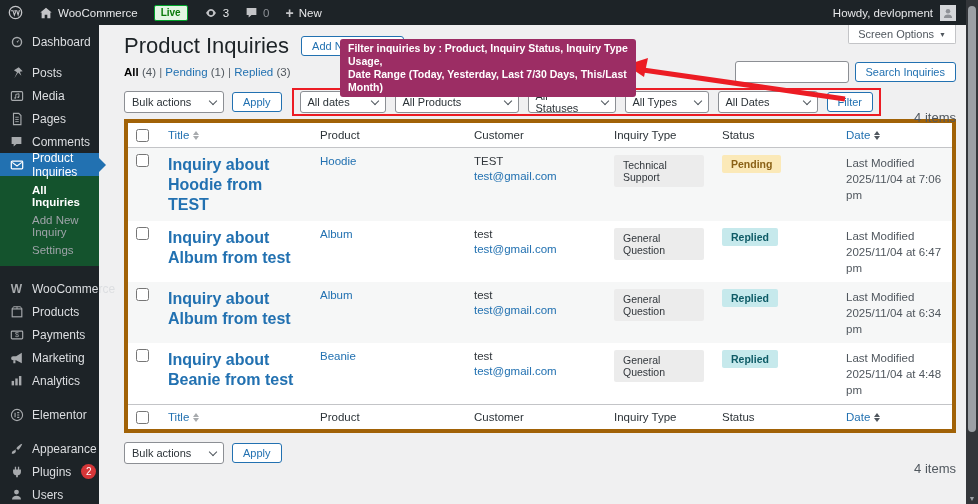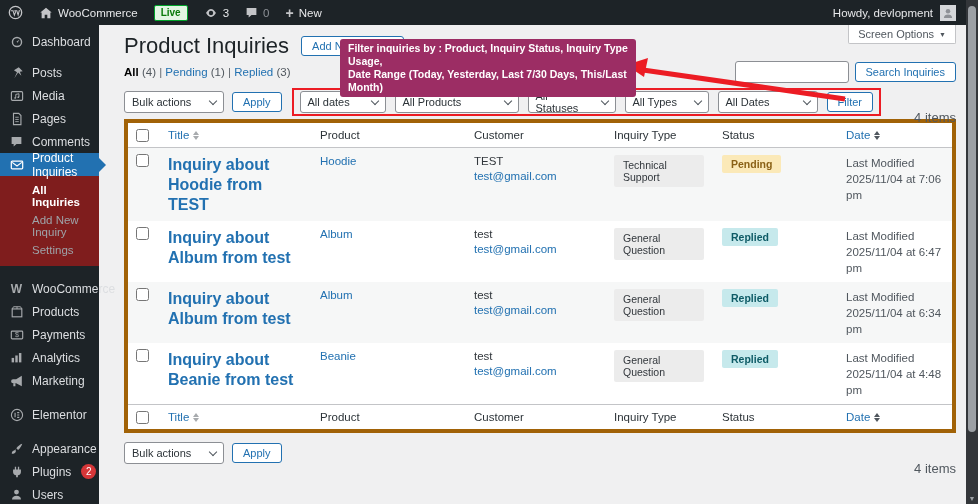--- a/index.html
+++ b/index.html
@@ -21,21 +21,21 @@
 
   
   .sidebar { position:absolute; left:0; top:25px; width:99px; height:479px; background:#1d2327;
              z-index:20; color:#dcdee1; font-size:12px; padding-top:5px; }
   .menu-item { position:relative; display:flex; align-items:center; gap:8px; height:23px; padding-left:9px; cursor:pointer; }
   .menu-item .mi-icon { width:15px; display:flex; justify-content:center; color:#a7aaad; flex:none; }
   .menu-item.active { background:#2271b1; color:#fff; }
   .menu-item.active .mi-icon { color:#fff; }
   .menu-item.active::after { content:""; position:absolute; right:-14px; top:50%; margin-top:-7px;
                              border:7px solid transparent; border-left-color:#2271b1; }
-  .submenu { background:#7f1d1d; padding:5px 0 7px; }
+  .submenu { background:#14532d; padding:5px 0 7px; }
   .submenu-item { padding:3px 6px 3px 32px; font-size:11.5px; color:#9ea3a8; cursor:pointer; }
   .submenu-item.current { color:#fff; font-weight:bold; }
   .sep-sm { height:8px; } .sep { height:11px; }
   .mi-badge { background:#d63638; color:#fff; border-radius:50%; min-width:15px; height:15px;
               line-height:15px; text-align:center; font-size:10px; margin-left:2px; }
   .letter-icon { font-weight:bold; font-size:12px; }
 
   
   .content { position:absolute; left:120px; top:25px; width:858px; height:479px; background:#f0f0f1; }
   .screen-options { position:absolute; top:0; right:22px; background:#fff; border:1px solid #c3c4c7; border-top:none;
@@ -232,36 +232,36 @@
       <span class="mi-icon">
           <svg width="14" height="14" viewBox="0 0 16 16">
             <rect x="1.5" y="3.5" width="13" height="9" rx="1" fill="none" stroke="currentColor" stroke-width="1.3"></rect>
             <text x="8" y="10.8" font-size="8" text-anchor="middle" fill="currentColor">$</text>
           </svg>
         </span>
       <span>Payments</span>
     </div>
     <div class="menu-item">
       <span class="mi-icon">
+          <svg width="14" height="14" viewBox="0 0 16 16" fill="currentColor">
+            <path d="M13.5 2v12l-6.5-3.5H3.5a2 2 0 0 1 0-4.5H7z"></path>
+            <rect x="3.8" y="10.5" width="2.4" height="3.5"></rect>
+          </svg>
+        </span>
+      <span>Marketing</span>
+    </div>
+    <div class="menu-item">
+      <span class="mi-icon">
           <svg width="13" height="13" viewBox="0 0 16 16" fill="currentColor">
             <rect x="2" y="8.5" width="3" height="5.5"></rect>
             <rect x="6.5" y="5.5" width="3" height="8.5"></rect>
             <rect x="11" y="2.5" width="3" height="11.5"></rect>
           </svg>
         </span>
       <span>Analytics</span>
-    </div>
-    <div class="menu-item">
-      <span class="mi-icon">
-          <svg width="14" height="14" viewBox="0 0 16 16" fill="currentColor">
-            <path d="M13.5 2v12l-6.5-3.5H3.5a2 2 0 0 1 0-4.5H7z"></path>
-            <rect x="3.8" y="10.5" width="2.4" height="3.5"></rect>
-          </svg>
-        </span>
-      <span>Marketing</span>
     </div>
     <div class="sep"></div>
     <div class="menu-item">
       <span class="mi-icon">
           <svg width="14" height="14" viewBox="0 0 16 16">
             <circle cx="8" cy="8" r="6.4" fill="none" stroke="currentColor" stroke-width="1.3"></circle>
             <path d="M5.8 5.3v5.4M8.2 5.3h2.4M8.2 8h2.4M8.2 10.7h2.4" stroke="currentColor" stroke-width="1.3" fill="none"></path>
           </svg>
         </span>
       <span>Elementor</span>

